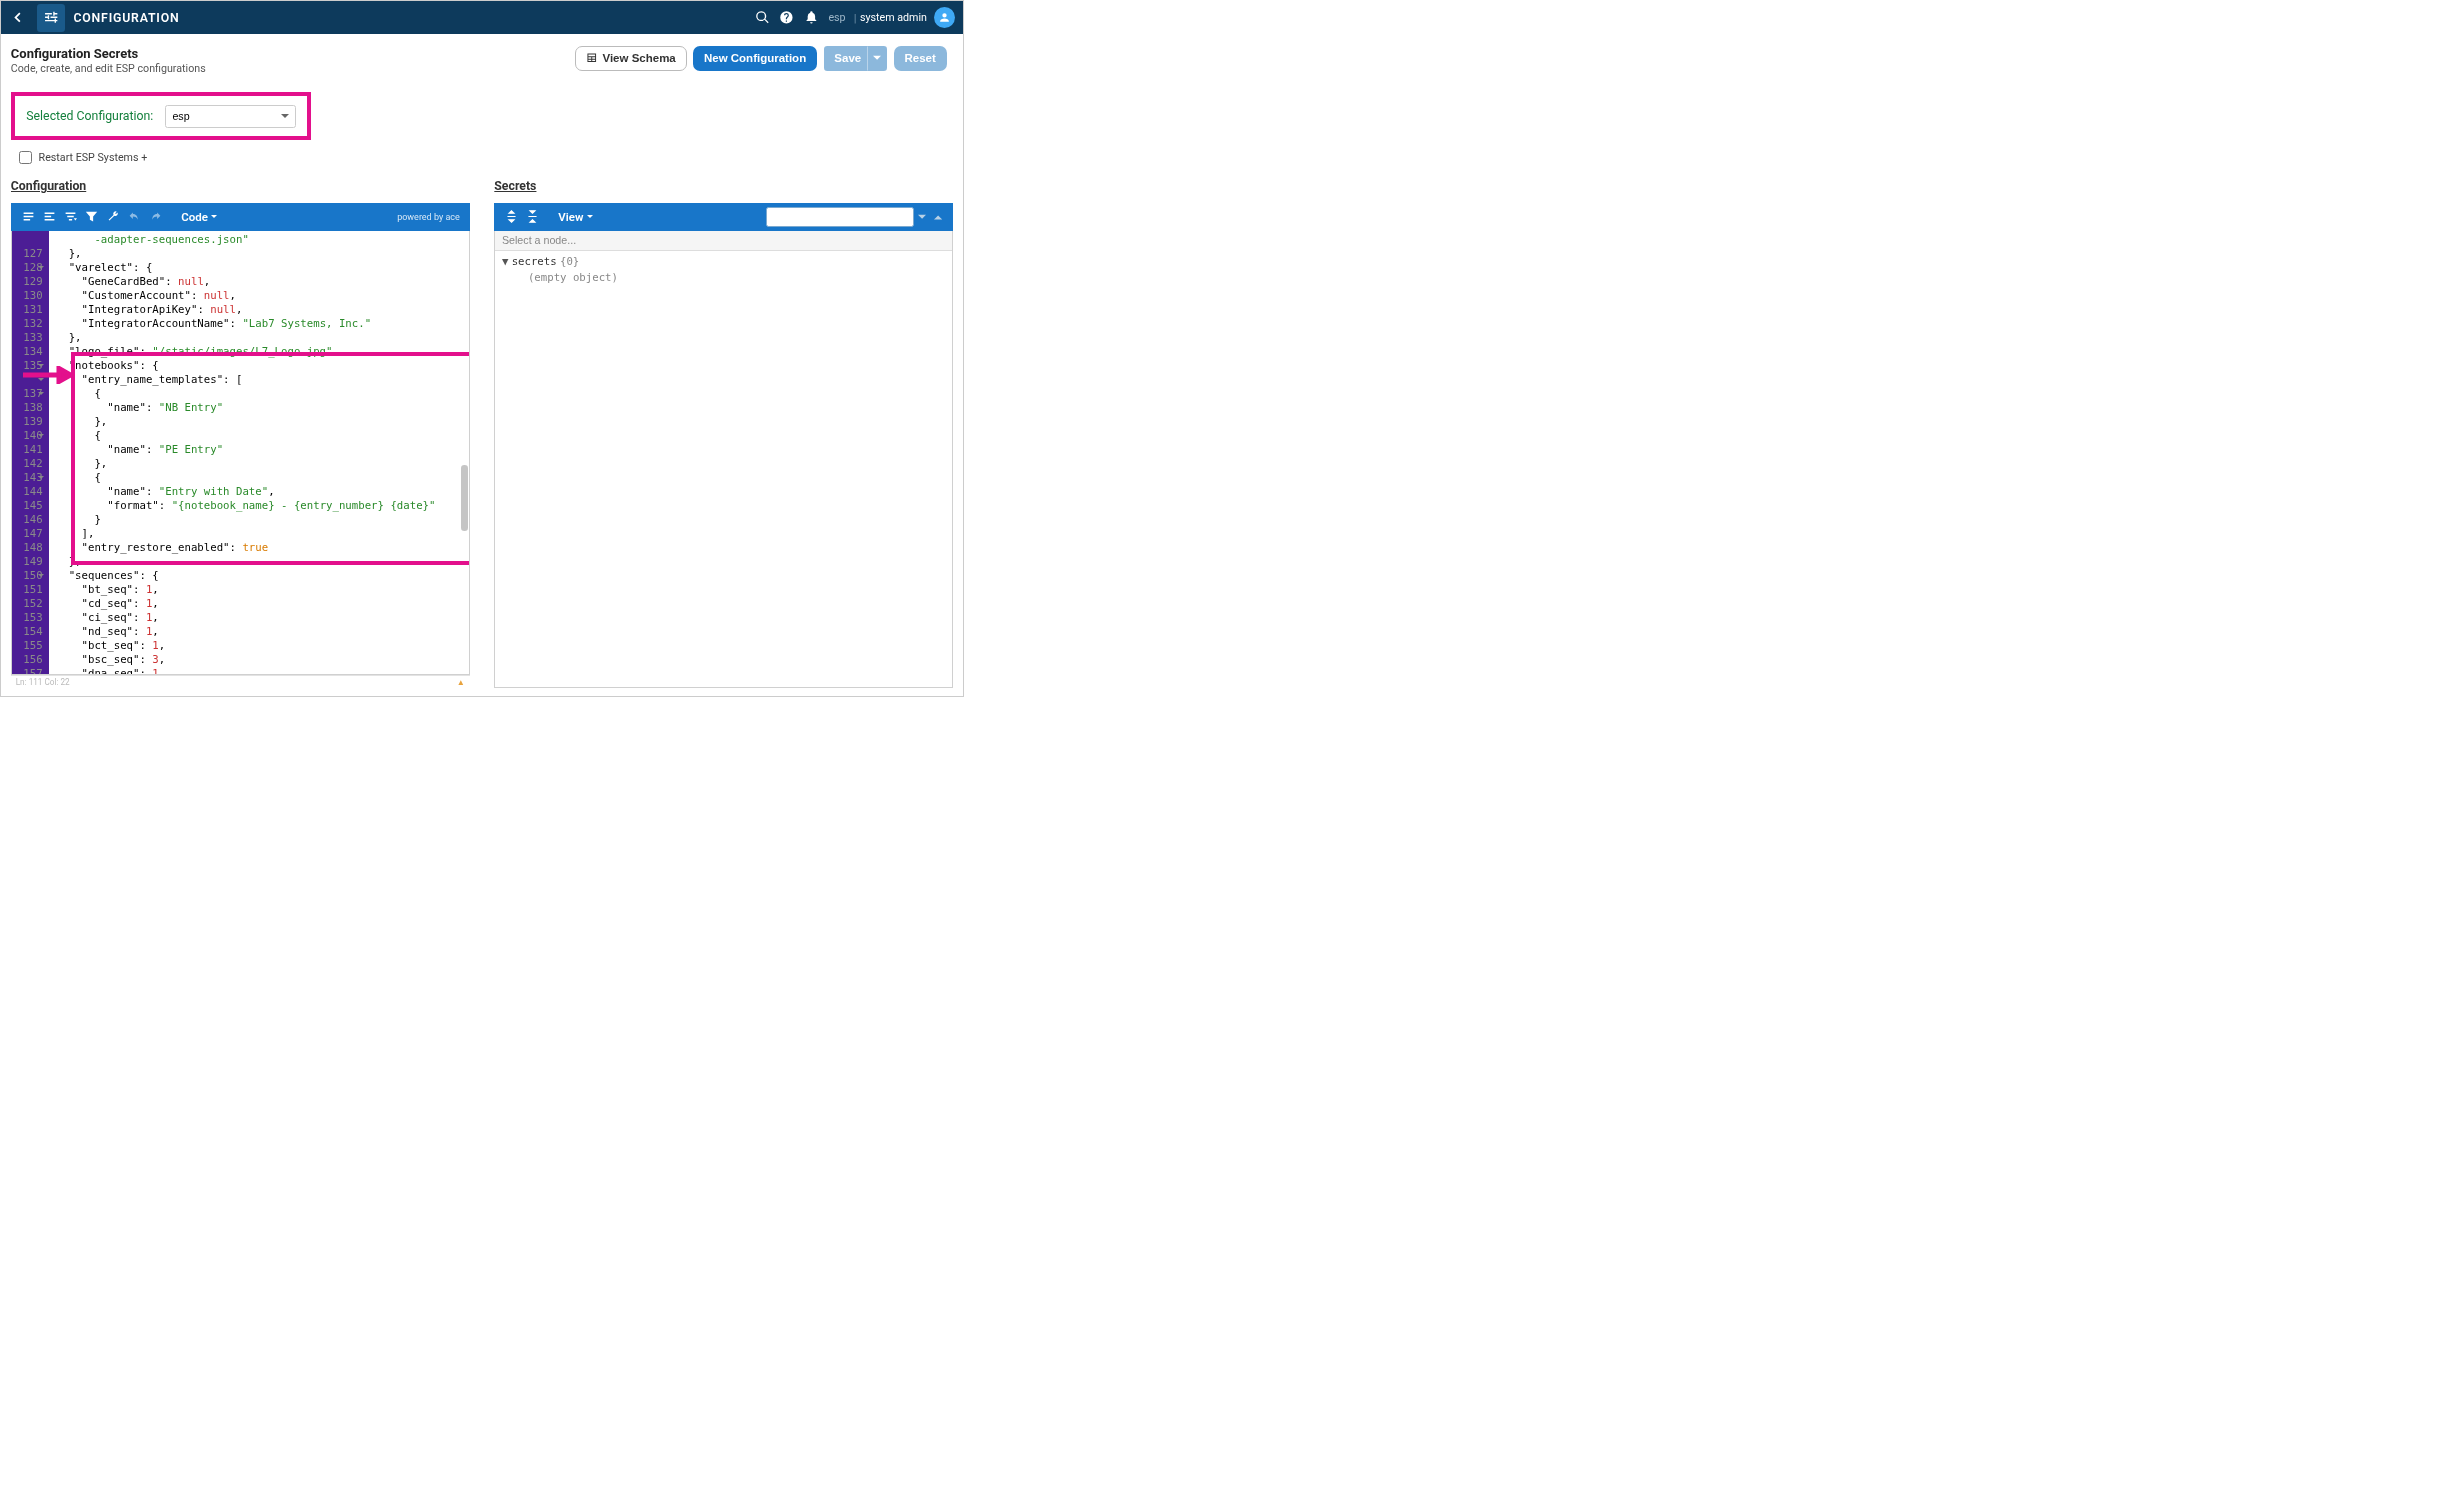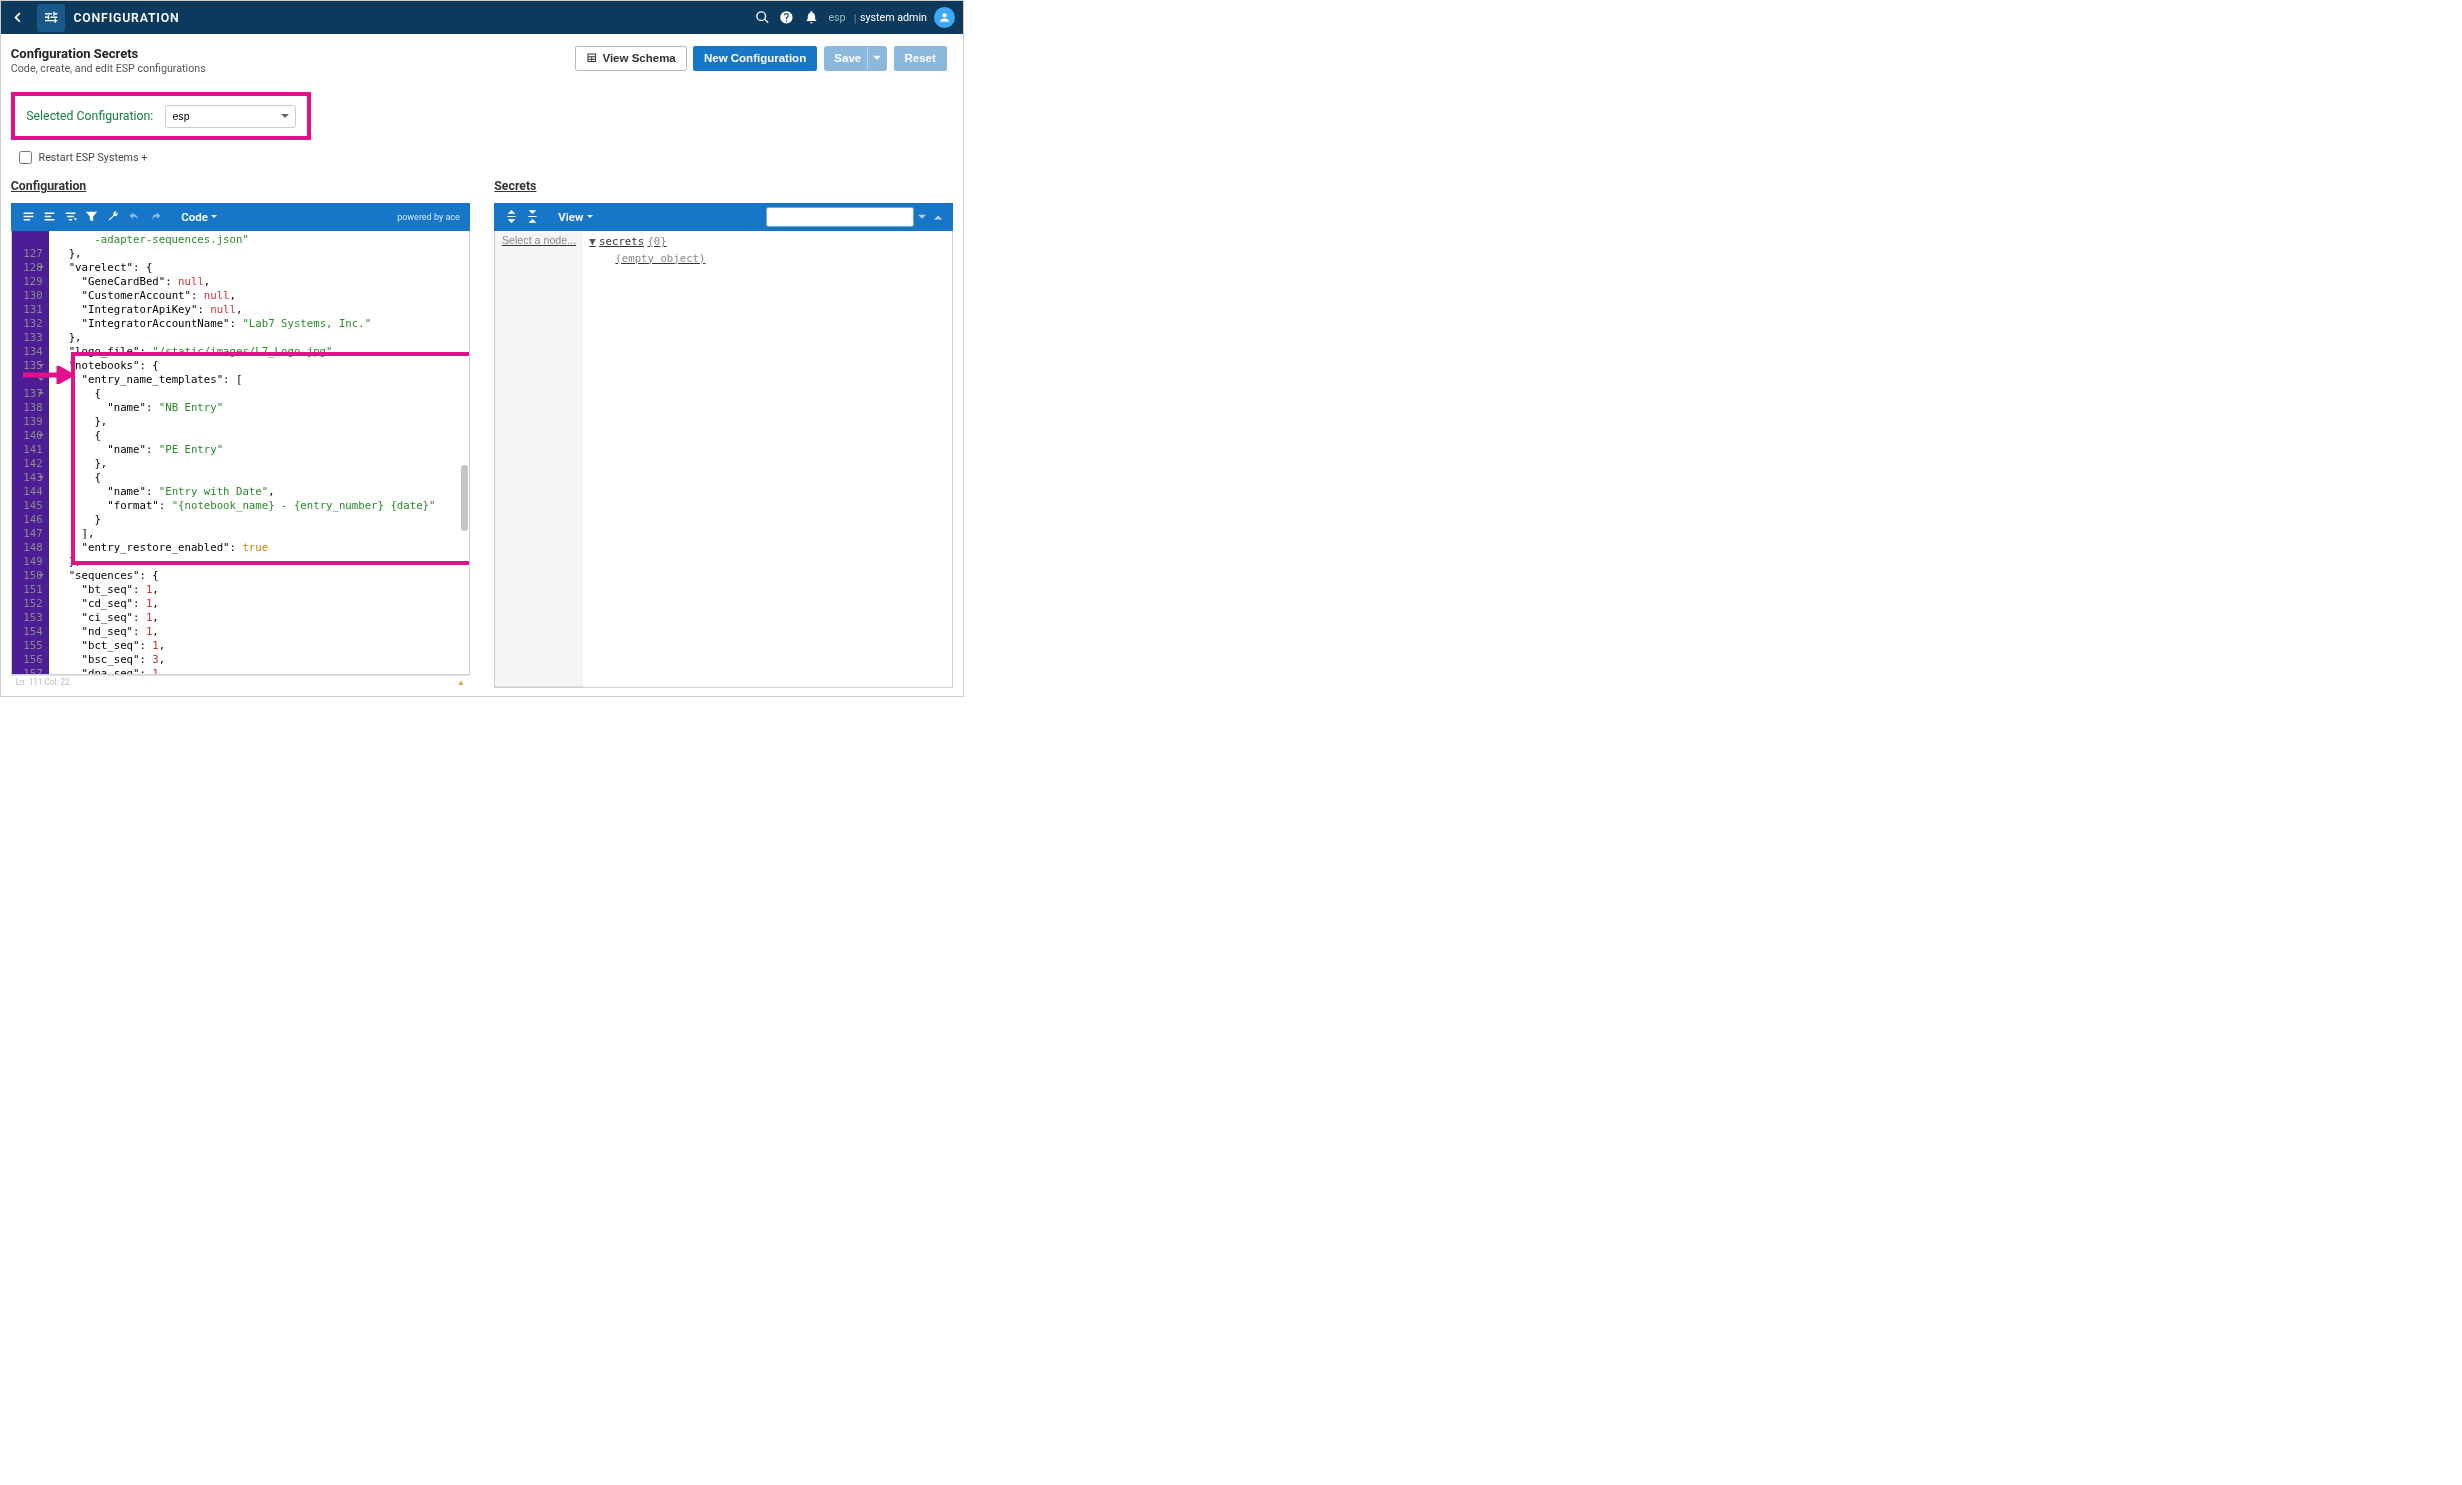--- a/index.html
+++ b/index.html
@@ -21,21 +21,21 @@
 .user-label { color: #fff; font-size: 10.7px; padding-right: 6.6px; }
 .avatar { width: 21.3px; height: 21.3px; border-radius: 50%; background: #3fa9f5; display: flex; align-items: center; justify-content: center; margin-right: 8.2px; }
 .avatar svg { width: 13px; height: 13px; fill: #fff; }
 
 
 .page-header { padding: 11.5px 16.4px 8.2px 9.8px; display: flex; align-items: flex-start; border-bottom: 0.8px solid transparent; }
 .page-header-left h1 { font-size: 13px; font-weight: 700; color: #222; }
 .page-header-left p { font-size: 10.7px; color: #555; margin-top: 1.6px; }
 .page-header-spacer { flex: 1; }
 .page-header-buttons { display: flex; gap: 6.6px; align-items: center; }
-.btn { border-radius: 2px; font-size: 11.5px; font-weight: 600; padding: 5.7px 9.8px; cursor: pointer; border: 0.8px solid transparent; display: inline-flex; align-items: center; gap: 4.9px; }
+.btn { border-radius: 7px; font-size: 11.5px; font-weight: 600; padding: 5.7px 9.8px; cursor: pointer; border: 0.8px solid transparent; display: inline-flex; align-items: center; gap: 4.9px; }
 .btn-outline { background: #fff; border-color: #bbb; color: #333; }
 .btn-outline svg { width: 11.5px; height: 11.5px; fill: #333; }
 .btn-primary { background: #1876c9; color: #fff; }
 .btn-secondary { background: #8cb8dc; color: #fff; }
 .btn-split-arrow { background: #8cb8dc; color: #fff; padding: 5.7px 4.9px; margin-left: -4.9px; border-left: 0.8px solid rgba(255,255,255,0.4); border-radius: 0 3.3px 3.3px 0; }
 .btn-split-arrow svg { width: 8.2px; height: 8.2px; fill: #fff; }
 .btn-secondary.save { border-radius: 3.3px 0 0 3.3px; }
 
 
 .config-row { margin: 8.2px 9.8px 6.6px 9.8px; display: flex; align-items: center; gap: 9.8px; }
@@ -86,21 +86,21 @@
 .fake-thumb { position: absolute; right: 0.8px; width: 6.6px; background: #c5c5c5; border-radius: 3.3px; }
 
 
 .secrets-toolbar { background: #1876c9; color: #fff; height: 28px; display: flex; align-items: center; padding: 0 6.6px; }
 .search-box { background: #fff; border-radius: 2.5px; height: 19.7px; width: 148px; display: flex; align-items: center; padding: 0 4.9px; margin-left: auto; border: 0.8px solid #7aa9d0; }
 .search-box svg { width: 10.7px; height: 10.7px; fill: #999; }
 .search-box input { border: none; outline: none; flex: 1; font-size: 9.8px; padding: 0 3.3px; }
 .nav-arrow { width: 16.4px; height: 19.7px; display: flex; align-items: center; justify-content: center; }
 .nav-arrow svg { width: 8.2px; height: 8.2px; fill: #b8d1e6; }
 
-.secrets-body { border: 0.8px solid #d0d0d0; border-top: none; flex: 1; display: flex; flex-direction: row; overflow: hidden; font-family: Menlo, Monaco, Consolas, monospace; font-size: 10.7px; text-decoration: underline; }
+.secrets-body { border: 0.8px solid #d0d0d0; border-top: none; flex: 1; display: flex; flex-direction: column; overflow: hidden; font-family: Menlo, Monaco, Consolas, monospace; font-size: 10.7px; }
 .node-select { background: #f5f5f5; border-bottom: 0.8px solid #ddd; padding: 3.3px 6.6px; color: #888; font-size: 10.7px; font-family: -apple-system, sans-serif; }
 .tree { padding: 3.3px 6.6px; line-height: 16.4px; color: #333; }
 .tree-row { display: flex; align-items: center; gap: 3.3px; }
 .tree-caret { color: #555; }
 .tree-key { color: #333; }
 .tree-meta { color: #888; }
 .tree-empty { color: #888; padding-left: 26px; }
 
 .status-bar { height: 13px; border-top: 0.8px solid #e3e3e3; font-size: 8.2px; color: #bbb; padding: 0 4.9px; display:flex; align-items:center; justify-content:space-between;}
 .warn-tri { color: #e8a33d; }

